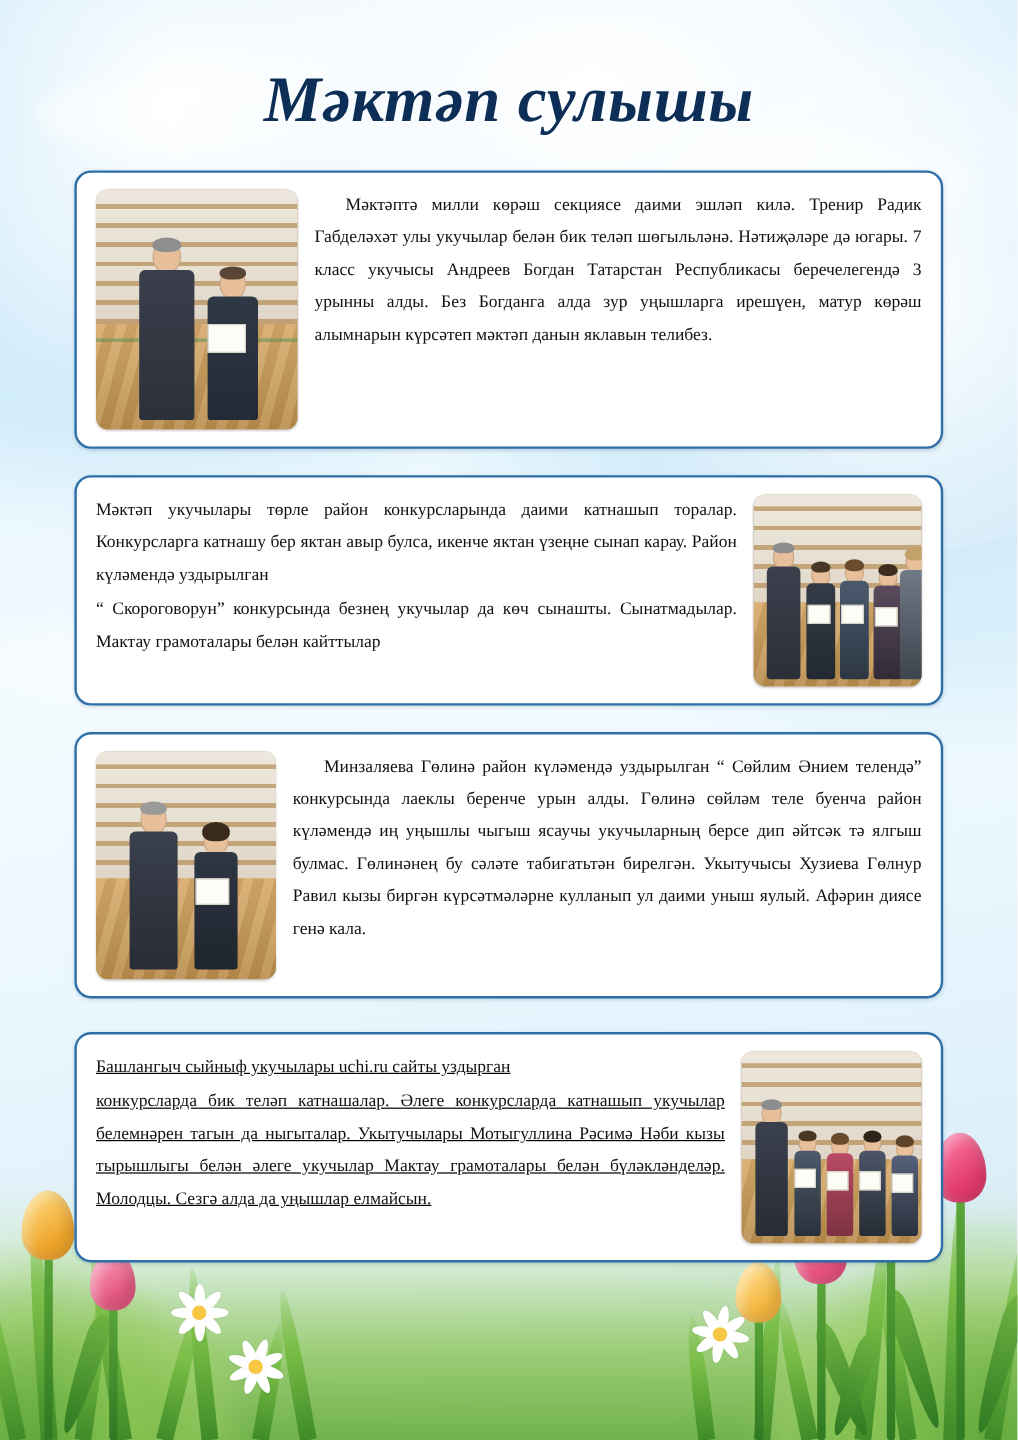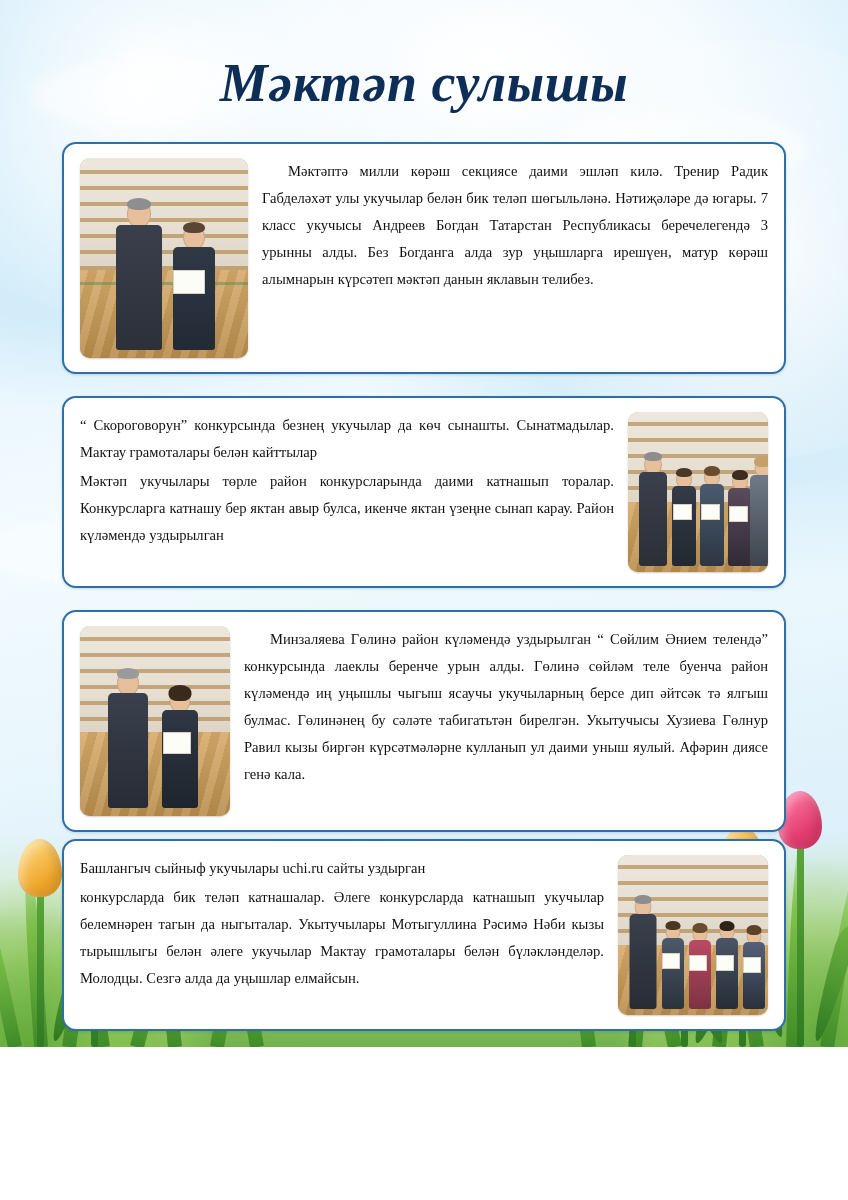--- a/index.html
+++ b/index.html
@@ -9,21 +9,21 @@
   body {
     width: 848px;
     height: 1200px;
     font-family: "Liberation Serif", serif;
     background: #ffffff;
     overflow: hidden;
   }
   .page {
     position: relative;
     width: 848px;
-    height: 1047px;
+    height: 1200px;
     overflow: hidden;
     background:
       radial-gradient(ellipse 700px 420px at 58% 6%, #ffffff 0%, rgba(255,255,255,0.75) 28%, rgba(214,240,252,0.25) 60%, rgba(255,255,255,0) 78%),
       radial-gradient(ellipse 520px 300px at 12% 18%, #d8effb 0%, rgba(193,229,247,0.55) 45%, rgba(255,255,255,0) 75%),
       radial-gradient(ellipse 560px 360px at 92% 30%, #cfe9f8 0%, rgba(190,227,246,0.5) 45%, rgba(255,255,255,0) 76%),
       linear-gradient(170deg, #cfeafb 0%, #e4f4fd 22%, #f3fbff 45%, #eaf7fd 62%, #dff1fb 78%, #cfe9f7 100%);
   }
 
   
   .bg-art { position: absolute; inset: 0; pointer-events: none; }
@@ -235,21 +235,21 @@
     line-height: 1.85;
     color: #111111;
     text-align: justify;
   }
   .card p.indent { text-indent: 26px; }
   .card p + p { margin-top: 2px; }
 
   #card1 { width: 724px; margin-top: 28px; }
   #card2 { width: 724px; margin-top: 22px; }
   #card3 { width: 724px; margin-top: 22px; }
-  #card4 { width: 724px; margin-top: 7px; }
+  #card4 { width: 724px; margin-top: 28px; text-decoration: underline; }
 
   #card1 .photo { width: 168px; height: 200px; }
   #card2 .photo { width: 140px; height: 160px; }
   #card3 .photo { width: 150px; height: 190px; }
   #card4 .photo { width: 150px; height: 160px; }
 </style>
 </head>
 <body>
 
 <div class="page">
@@ -407,22 +407,22 @@
             <div class="body" style="top:16px; width:24px; height:78px; background:linear-gradient(to bottom,#5b4b5d,#312a36);"></div>
             <div class="paper" style="left:3px; top:34px; width:17px; height:14px;"></div>
           </div>
           <div class="figure" style="left:86%; width:30px; height:108px;">
             <div class="head" style="top:0; width:15px; height:18px;"></div>
             <div class="hair" style="top:-2px; width:18px; height:11px; background:#c4a06a;"></div>
             <div class="body" style="top:17px; width:26px; height:91px; background:linear-gradient(to bottom,#6f7a87,#3d444d);"></div>
           </div>
         </div>
         <div class="text-col">
+          <p>Мәктәп укучылары төрле   район конкурсларында даими катнашып торалар. Конкурсларга катнашу бер яктан авыр булса, икенче  яктан үзеңне сынап карау. Район күләмендә уздырылган</p>
           <p>“ Скороговорун” конкурсында безнең укучылар да көч сынашты. Сынатмадылар. Мактау грамоталары белән кайттылар</p>
-          <p>Мәктәп укучылары төрле   район конкурсларында даими катнашып торалар. Конкурсларга катнашу бер яктан авыр булса, икенче  яктан үзеңне сынап карау. Район күләмендә уздырылган</p>
         </div>
       </div>
     </div>
 
     <div class="card" id="card3">
       <div class="card-inner">
         <div class="photo">
           <div class="wall"></div>
           <div class="bars"></div>
           <div class="floor"></div>

